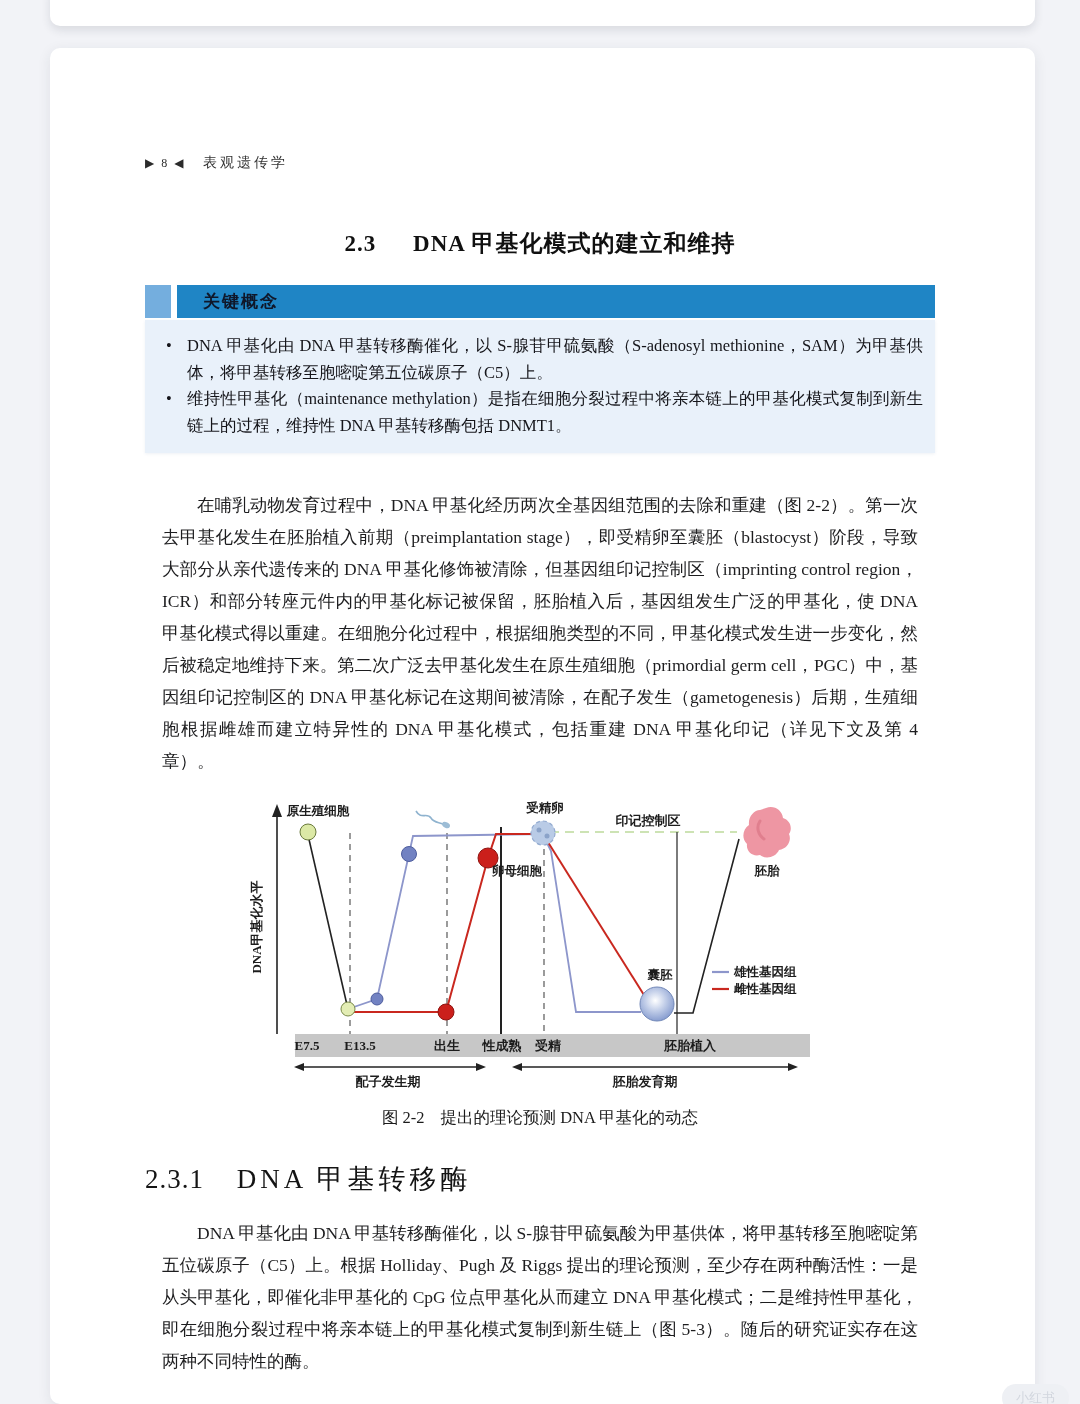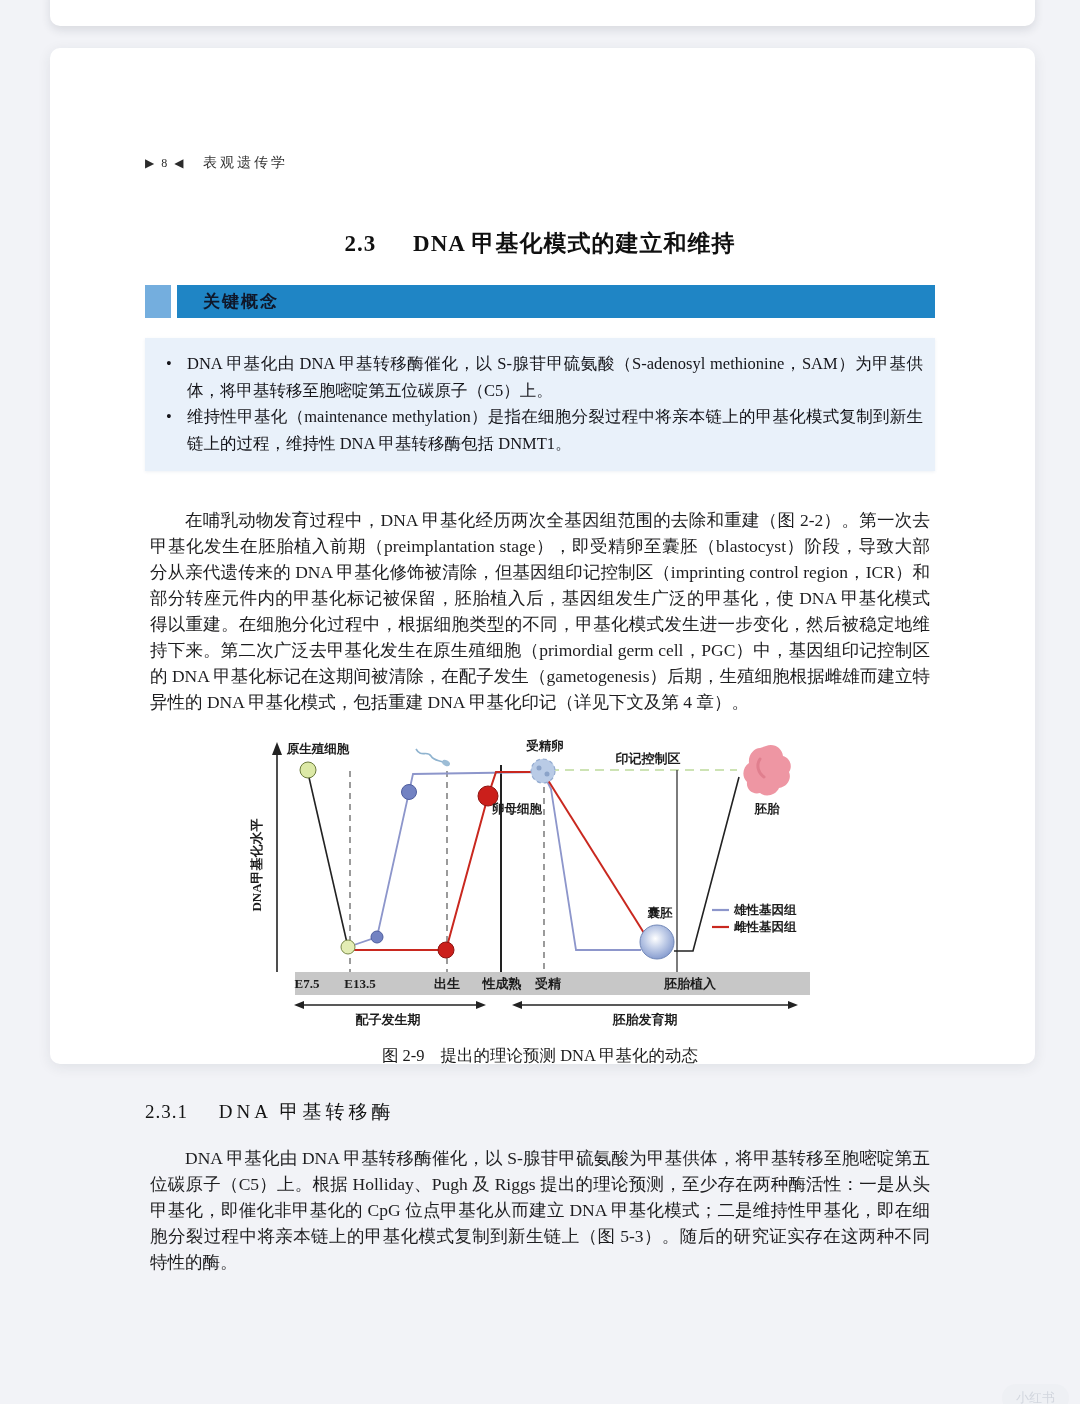--- a/index.html
+++ b/index.html
@@ -9,59 +9,59 @@
     background:#f2f3f7;
     font-family:"Liberation Serif","DejaVu Serif",serif;
     color:#1d1d1f;
   }
   .prev-card {
     position:absolute; left:50px; top:-16px; width:985px; height:42px;
     background:#ffffff; border-radius:10px;
     box-shadow:0 4px 10px rgba(30,40,60,.12);
   }
   .page-card {
-    position:absolute; left:50px; top:48px; width:985px; height:1016px;
+    position:absolute; left:50px; top:48px; width:985px; height:1356px;
     background:#ffffff; border-radius:10px;
     box-shadow:0 3px 14px rgba(30,40,60,.09);
   }
   .content { position:absolute; inset:0; padding:106px 100px 0 95px; }
 
   .page-header { font-size:14px; color:#2b2b2b; }
   .page-header .marker { font-size:12px; letter-spacing:2px; }
   .page-header .book { margin-left:14px; letter-spacing:3px; color:#333; }
 
   h1.sec-title { text-align:center; font-size:23px; font-weight:bold; color:#101010;
     margin:56px 0 26px 0; letter-spacing:1px; }
   h1.sec-title .num { margin-right:30px; }
 
   .keybox { margin-bottom:36px; }
   .kb-header { display:flex; height:33px; }
   .kb-square { width:26px; background:#74aede; margin-right:6px; }
   .kb-bar { flex:1; background:#1f85c5; color:#0f172a; display:flex; align-items:center;
     padding-left:26px; font-size:17px; font-weight:bold; letter-spacing:2px;
     font-family:"Liberation Sans","DejaVu Sans",sans-serif; }
-  .kb-body { background:#e9f1fa; margin-top:20px; padding:13px 12px 14px 14px;
+  .kb-body { background:#e9f1fa; margin-top:2px; padding:13px 12px 14px 14px;
     box-shadow:0 1px 3px rgba(40,80,130,.08); }
   .kb-body ul { list-style:none; margin:0; padding:0; }
   .kb-body li { position:relative; padding-left:28px; font-size:16.5px; line-height:26.5px;
     text-align:justify; color:#15151a; }
   .kb-body li::before { content:"•"; position:absolute; left:7px; top:0; }
 
-  p.bodytext { font-size:17.5px; line-height:26px; text-align:justify;
-    text-indent:2em; margin:5px; }
+  p.bodytext { font-size:17.5px; line-height:32px; text-align:justify;
+    text-indent:2em; margin:17px; }
   p.p1 { margin-top:34px; }
   p.p2 { margin-top:20px; }
 
   .fig { width:580px; margin:22px auto 0 auto; }
   .fig svg text { font-family:"Liberation Serif","DejaVu Serif",serif;
     font-weight:bold; fill:#1c1c1c; }
   .fig-caption { text-align:center; font-size:16.5px; margin-top:12px; color:#1b1b1b; }
   .fig-caption .fig-no { margin-right:16px; }
 
-  h2.subsec { font-size:19px; font-weight:normal; color:#141414; margin:32px 0 0 0; }
+  h2.subsec { font-size:27px; font-weight:normal; color:#141414; margin:32px 0 0 0; }
   h2.subsec .num { margin-right:26px; letter-spacing:1px; }
   h2.subsec .t { letter-spacing:4px; }
 
   .watermark { position:absolute; left:1002px; top:1384px; background:#eef0f4;
     color:#d2d6de; border-radius:14px; padding:5px 14px; font-size:13px;
     font-family:"Liberation Sans","DejaVu Sans",sans-serif; }
 </style>
 </head>
 <body>
 
@@ -170,21 +170,21 @@
         <polygon points="236,268 226,264 226,272" fill="#222"></polygon>
         <line x1="270" y1="268" x2="540" y2="268" stroke="#222" stroke-width="1.5"></line>
         <polygon points="262,268 272,264 272,272" fill="#222"></polygon>
         <polygon points="548,268 538,264 538,272" fill="#222"></polygon>
         <text x="138" y="287" text-anchor="middle" font-size="13">配子发生期</text>
         <text x="395" y="287" text-anchor="middle" font-size="13">胚胎发育期</text>
       </svg>
     </div>
 
     <div class="fig-caption">
-      <span class="fig-no">图 2-9</span><span>提出的理论预测 DNA 甲基化的动态</span>
+      <span class="fig-no">图 2-2</span><span>提出的理论预测 DNA 甲基化的动态</span>
     </div>
 
     <h2 class="subsec">
       <span class="num">2.3.1</span>
       <span class="t">DNA 甲基转移酶</span>
     </h2>
 
     <p class="bodytext p2">DNA 甲基化由 DNA 甲基转移酶催化，以 S-腺苷甲硫氨酸为甲基供体，将甲基转移至胞嘧啶第五位碳原子（C5）上。根据 Holliday、Pugh 及 Riggs 提出的理论预测，至少存在两种酶活性：一是从头甲基化，即催化非甲基化的 CpG 位点甲基化从而建立 DNA 甲基化模式；二是维持性甲基化，即在细胞分裂过程中将亲本链上的甲基化模式复制到新生链上（图 5-3）。随后的研究证实存在这两种不同特性的酶。</p>
 
   </div>

